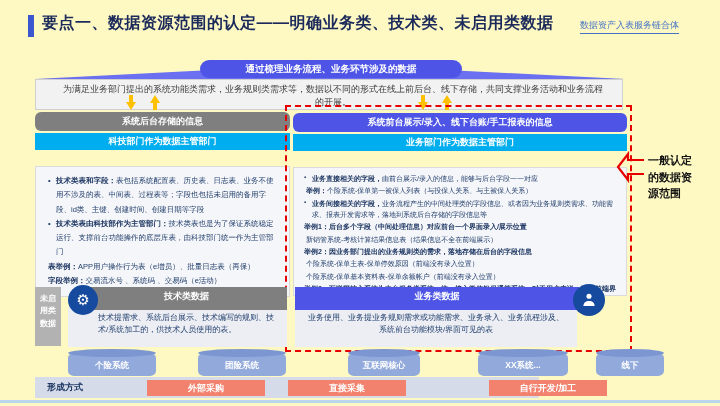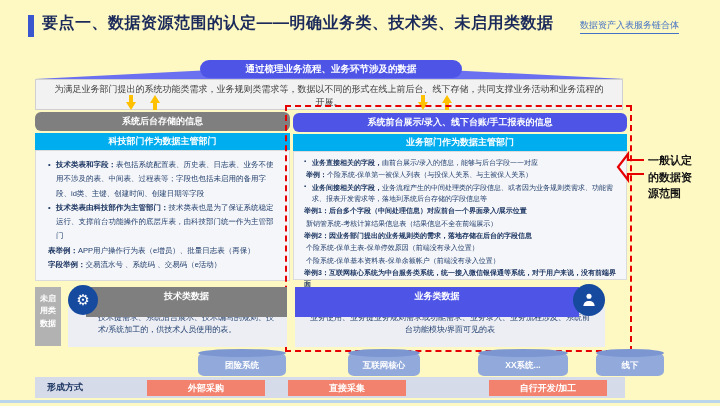--- a/index.html
+++ b/index.html
@@ -9,35 +9,35 @@
   .accent{position:absolute;left:28px;top:15px;width:6px;height:22px;background:#3A57D0;}
   .title{position:absolute;left:42px;top:13px;font-size:16px;font-weight:bold;color:#1B2A5B;letter-spacing:.5px;}
   .subtitle{position:absolute;left:580px;top:19px;font-size:9px;color:#4472C4;border-bottom:1px solid #4472C4;padding-bottom:1px;white-space:nowrap;}
   
   .trap{position:absolute;left:35px;top:64px;width:590px;height:15px;background:#6A70F0;
         clip-path:polygon(0 100%,50% 0,100% 100%);}
   .banner{position:absolute;left:200px;top:60px;width:262px;height:18px;background:#4E55E6;border-radius:9px;
           color:#fff;font-size:9.5px;font-weight:bold;text-align:center;line-height:18px;}
   .intro{position:absolute;left:35px;top:79px;width:588px;height:31px;background:#F2F2F2;border:1px solid #D0D0D0;
          font-size:9px;color:#3B3B3B;text-align:center;padding-top:3px;line-height:1.45;box-sizing:border-box;
-         padding-left:18px;padding-right:18px;}
+         padding-left:26px;padding-right:18px;}
   
   .arr{position:absolute;width:10px;height:15px;}
   .arr .stem{position:absolute;left:3px;width:4px;height:8px;background:#FFC000;}
   .arr.down .stem{top:0;}
   .arr.down .head{position:absolute;top:7px;left:0;width:0;height:0;border-left:5px solid transparent;border-right:5px solid transparent;border-top:8px solid #FFC000;}
   .arr.up .stem{bottom:0;}
   .arr.up .head{position:absolute;bottom:7px;left:0;width:0;height:0;border-left:5px solid transparent;border-right:5px solid transparent;border-bottom:8px solid #FFC000;}
   
   .panel{position:absolute;}
   .p-head{height:19px;color:#fff;font-size:9px;font-weight:bold;text-align:center;line-height:19px;border-radius:6px;}
   .p-head.gray{background:#7F7F7F;}
   .p-head.blue{background:#4E55E6;}
   .p-sub{height:17px;margin-top:2px;background:#00AEEF;color:#fff;font-size:9px;font-weight:bold;text-align:center;line-height:17px;}
-  .p-body{margin-top:0;background:#F5F6F9;border:1px solid #DBDBDB;box-sizing:border-box;color:#24406E;}
+  .p-body{margin-top:16px;background:#F5F6F9;border:1px solid #DBDBDB;box-sizing:border-box;color:#24406E;}
   #left-panel{left:35px;top:112px;width:255px;}
   #left-panel .p-body{height:131px;font-size:7.5px;line-height:1.9;padding:7px 10px 0 12px;}
   #right-panel{left:293px;top:113px;width:334px;}
   #right-panel .p-body{height:129px;font-size:7px;line-height:1.62;padding:5px 8px 0 10px;}
   .bullet-item{padding-left:8px;position:relative;}
   .bullet-item::before{content:"•";position:absolute;left:0;top:0;font-weight:bold;color:#24406E;}
   .bullet-item b, .ex-line b, .r-line b{color:#1F3864;}
   .r-line{margin-bottom:1px;}
   .r-line.bullet{padding-left:8px;position:relative;}
   .r-line.bullet::before{content:"▪";position:absolute;left:0;top:0;color:#1F3864;font-size:6px;}
@@ -48,37 +48,37 @@
   .dashed-frame{position:absolute;left:285px;top:105px;width:347px;height:247px;border:2px dashed #E60000;box-sizing:border-box;pointer-events:none;}
   .annot-text{position:absolute;left:648px;top:152px;width:52px;font-size:11px;font-weight:bold;color:#141414;line-height:1.5;word-break:break-all;}
   .annot-arrow{position:absolute;left:616px;top:150px;}
   
   .unused{position:absolute;left:35px;top:287px;width:26px;height:59px;background:#B2B2B2;color:#fff;
           font-size:8px;font-weight:bold;line-height:1.55;text-align:center;word-break:break-all;
           box-sizing:border-box;padding:6px 4px 0 4px;}
   .sect{position:absolute;height:64px;}
   #tech-sect{left:66px;top:284px;width:221px;}
   #biz-sect{left:295px;top:284px;width:312px;}
-  .sect-head{position:absolute;height:30px;color:#fff;font-size:9px;font-weight:bold;text-align:center;line-height:18px;z-index:1;}
+  .sect-head{position:absolute;height:23px;color:#fff;font-size:9px;font-weight:bold;text-align:center;line-height:18px;z-index:1;}
   #tech-sect .sect-head{left:20px;top:3px;width:201px;background:#7F7F7F;}
   #biz-sect .sect-head{left:0;top:3px;width:284px;background:#4E55E6;}
   .circle{position:absolute;width:30px;height:30px;border-radius:50%;background:#164A9E;z-index:2;
           display:flex;align-items:center;justify-content:center;color:#fff;font-size:15px;}
   #tech-sect .circle{left:2px;top:1px;}
   #biz-sect .circle{left:278px;top:0;width:32px;height:32px;}
   .sect-body{position:absolute;top:23px;background:#ECEEF4;color:#24406E;font-size:8px;line-height:1.55;box-sizing:border-box;z-index:0;}
   #tech-sect .sect-body{left:2px;width:219px;height:40px;padding:5px 6px 0 30px;}
-  #biz-sect .sect-body{left:0;width:310px;height:40px;padding:5px 12px 0 12px;text-align:center;}
+  #biz-sect .sect-body{left:0;width:282px;height:40px;padding:5px 12px 0 12px;text-align:center;}
   
   .cyl{position:absolute;top:353px;height:23px;background:#91A9DB;border-radius:6px/5px;color:#fff;
        font-size:8.5px;font-weight:bold;text-align:center;line-height:24px;}
   .cyl::before{content:"";position:absolute;left:0;right:0;top:-4px;height:8px;border-radius:50%;background:#7C96D2;}
   .cyl span{position:relative;z-index:1;}
   
-  .footer{position:absolute;left:35px;top:377px;width:590px;height:21px;background:#D5DBE8;}
+  .footer{position:absolute;left:35px;top:377px;width:504px;height:21px;background:#D5DBE8;}
   .footer .flabel{position:absolute;left:12px;top:0;font-size:9px;font-weight:bold;color:#1F3864;line-height:21px;}
   .method{position:absolute;top:2.5px;height:16px;width:118px;background:#F2826E;color:#fff;font-size:9px;
           font-weight:bold;text-align:center;line-height:16px;}
   .bottom-line{position:absolute;left:0;top:400px;width:720px;height:3px;background:#BBD5EC;}
 </style>
 </head>
 <body>
 
 <div id="slide">
 
@@ -154,20 +154,21 @@
     <div class="sect-head">业务类数据</div>
     <div class="circle">
       <svg width="18" height="18" viewBox="0 0 24 24">
         <circle cx="12" cy="7" r="3.4" fill="#fff"></circle>
         <path d="M4.5 20c0-4.2 3.2-6.8 7.5-6.8s7.5 2.6 7.5 6.8z" fill="#fff"></path>
       </svg>
     </div>
     <div class="sect-body">业务使用、业务提业务规则需求或功能需求、业务录入、业务流程涉及、系统前台功能模块/界面可见的表</div>
   </div>
 
+  <div class="cyl" style="left:68px;width:88px;"><span>个险系统</span></div>
   <div class="cyl" style="left:198px;width:88px;"><span>团险系统</span></div>
   <div class="cyl" style="left:348px;width:72px;"><span>互联网核心</span></div>
   <div class="cyl" style="left:478px;width:90px;"><span>XX系统...</span></div>
   <div class="cyl" style="left:596px;width:68px;"><span>线下</span></div>
 
   <div class="footer">
     <div class="flabel">形成方式</div>
     <div class="method" style="left:80px;margin-left:32px;">外部采购</div>
     <div class="method" style="left:253px;">直接采集</div>
     <div class="method" style="left:427px;margin-left:27px;">自行开发/加工</div>

